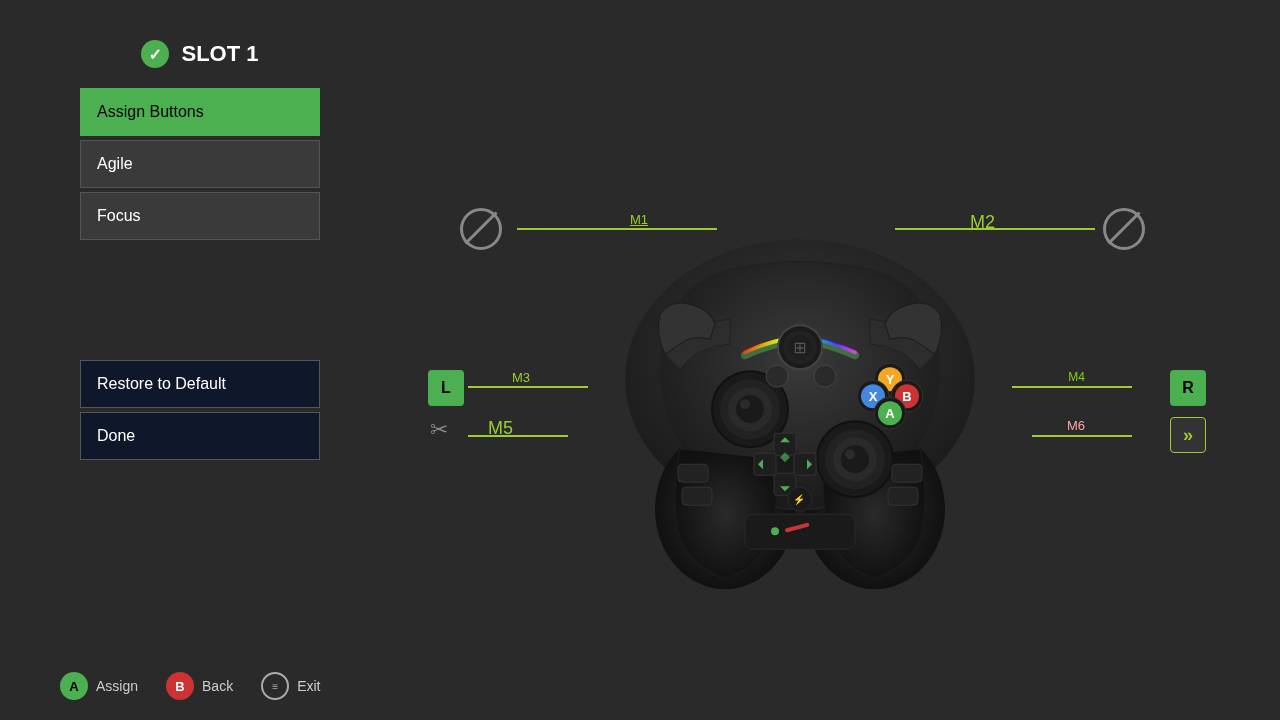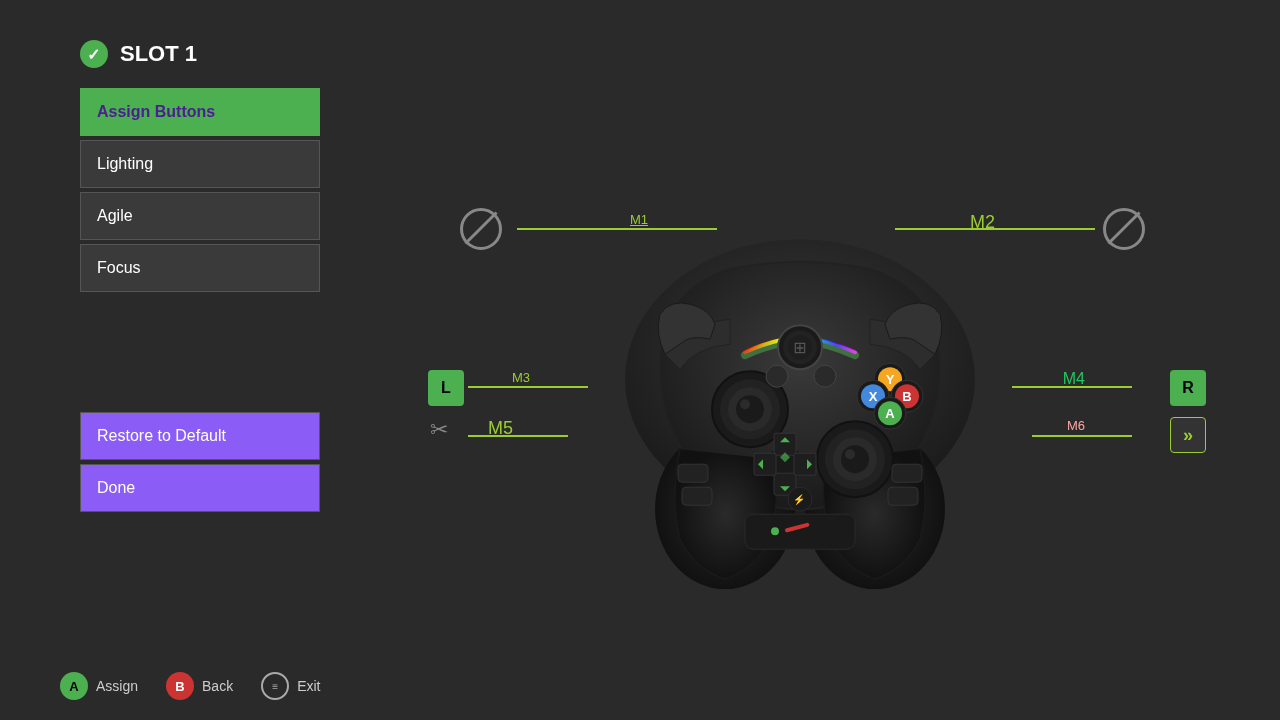--- a/index.html
+++ b/index.html
@@ -19,20 +19,21 @@
       left: 80px;
       top: 40px;
       width: 240px;
     }
 
     .slot-header {
       display: flex;
       align-items: center;
       gap: 12px;
       margin-bottom: 20px;
+      justify-content: center;
     }
 
     .slot-icon {
       width: 28px;
       height: 28px;
       border-radius: 50%;
       background: #4caf50;
       display: flex;
       align-items: center;
       justify-content: center;
@@ -67,42 +68,42 @@
       font-size: 16px;
       cursor: pointer;
       border: 1px solid #555;
       background: #3a3a3a;
       color: #ffffff;
     }
 
     .menu-item.active {
       background: #4caf50;
       border-color: #4caf50;
-      color: #4c1d95;
-      font-weight: 700;
+      color: #000000;
+      font-weight: 400;
       align-items: center;
     }
 
     .action-buttons {
       margin-top: 120px;
       display: flex;
       flex-direction: column;
       gap: 4px;
     }
 
     .action-btn {
       width: 240px;
       height: 48px;
       display: flex;
       align-items: center;
       padding: 0 16px;
       font-size: 16px;
       cursor: pointer;
       border: 1px solid #555;
-      background: #8b5cf6;
+      background: #0f172a;
       color: #ffffff;
     }
 
     
     .controller-area {
       position: absolute;
       left: 400px;
       top: 80px;
       width: 800px;
       height: 560px;
@@ -206,23 +207,20 @@
   <div class="slot-header">
     <div class="slot-icon"></div>
     <span class="slot-title">SLOT 1</span>
   </div>
 
   <div class="menu-list">
     <div class="menu-item active">
       <span>Assign Buttons</span>
     </div>
     <div class="menu-item">
-      <span>Lighting</span>
-    </div>
-    <div class="menu-item">
       <span>Agile</span>
     </div>
     <div class="menu-item">
       <span>Focus</span>
     </div>
   </div>
 
   <div class="action-buttons">
     <div class="action-btn">
       <span>Restore to Default</span>
@@ -258,21 +256,21 @@
   <div style="position:absolute; left:68px; top:306px; width:120px; height:2px; background:#9acd32;"></div>
   <span style="position:absolute; left:112px; top:290px; font-size:13px; color:#9acd32;">M3</span>
 
   <div style="position:absolute; right:30px; top:290px;">
     <div class="badge badge-green">
       <span>R</span>
     </div>
   </div>
 
   <div style="position:absolute; right:68px; top:306px; width:120px; height:2px; background:#9acd32;"></div>
-  <span style="position:absolute; right:115px; top:290px; font-size:16px; color:#22c55e;">M4</span>
+  <span style="position:absolute; right:115px; top:290px; font-size:12px; color:#84cc16;">M4</span>
 
   <div style="position:absolute; left:30px; top:337px;">
     <span style="font-size:22px; color:#888;">✂</span>
   </div>
 
   <div style="position:absolute; left:68px; top:355px; width:100px; height:2px; background:#9acd32;"></div>
   <span style="position:absolute; left:88px; top:338px; font-size:18px; color:#9acd32;">M5</span>
 
   <div style="position:absolute; right:30px; top:337px;">
     <div class="badge badge-dark" style="font-size:18px; color:#9acd32; border-color:#9acd32;">

